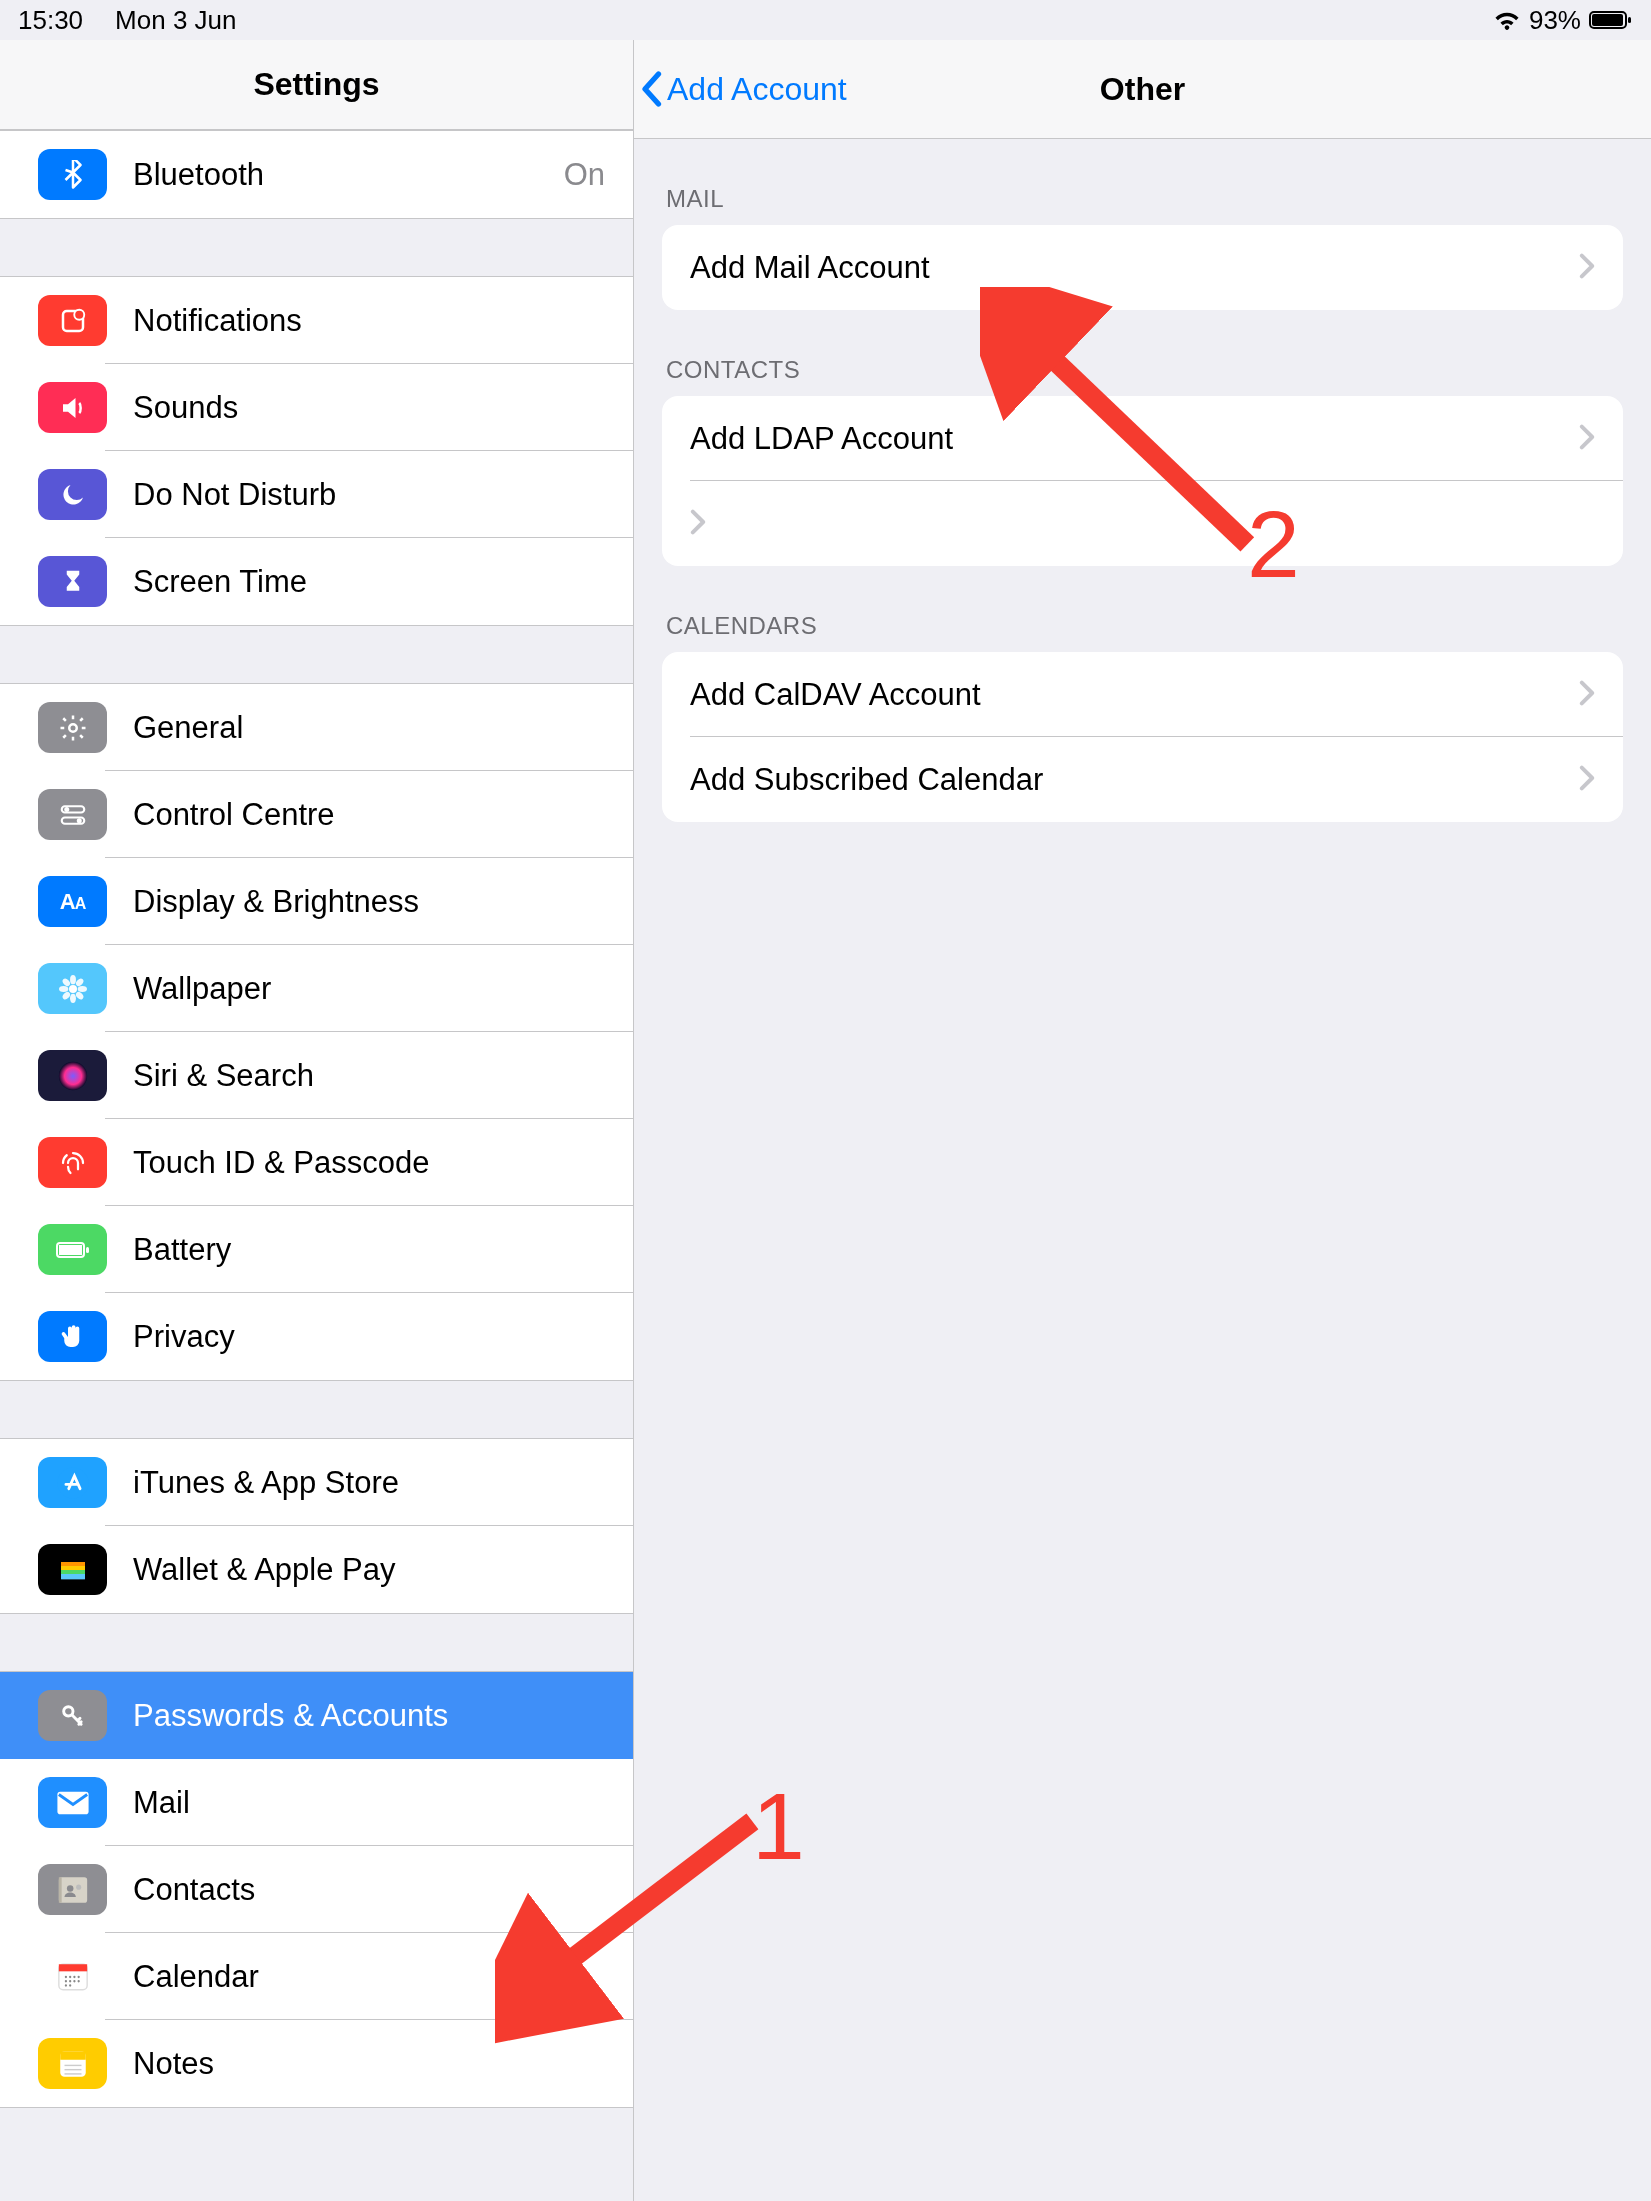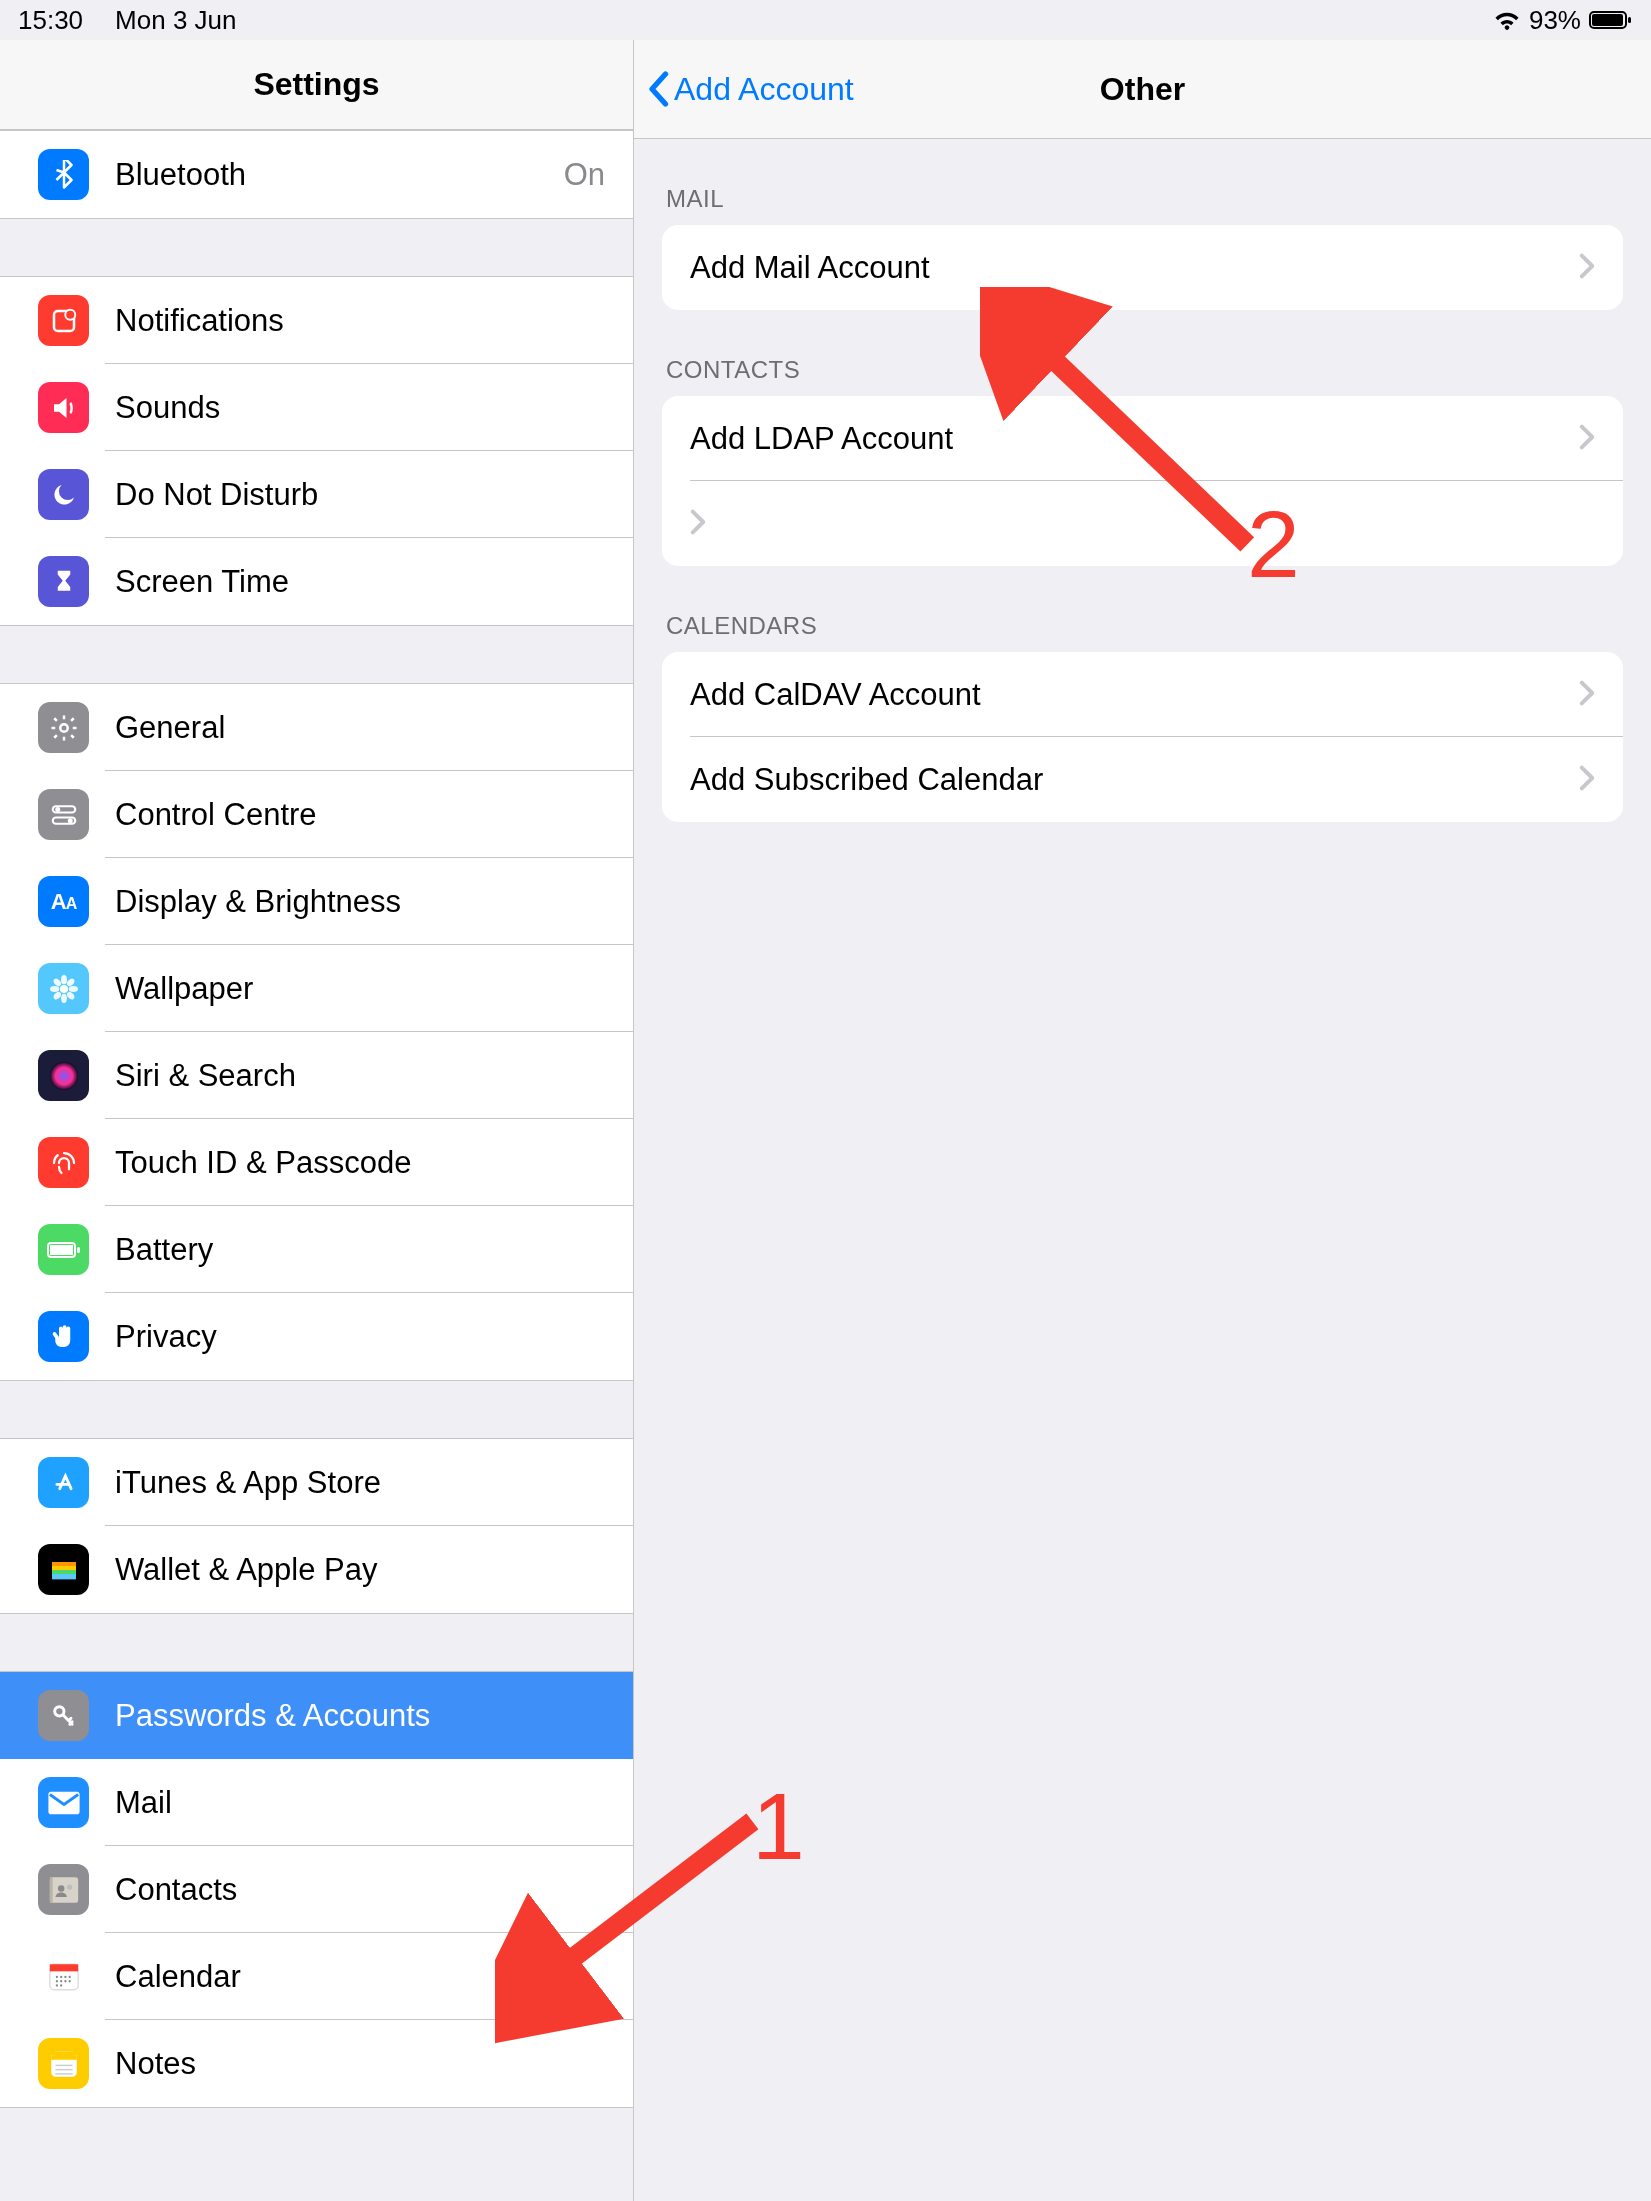--- a/index.html
+++ b/index.html
@@ -11,33 +11,33 @@
   .wifi-icon svg, .battery-icon svg { display: block; }
   
   .container { position: absolute; top: 40px; left: 0; right: 0; bottom: 0; display: flex; }
   
   .sidebar { width: 634px; border-right: 1px solid #c6c6c8; display: flex; flex-direction: column; background: #efeff4; }
   .sidebar-header { text-align: center; font-size: 32px; font-weight: 600; padding: 26px 0 26px; background: #f7f7f8; border-bottom: 1px solid #c6c6c8; }
   .sidebar-scroll { flex: 1; overflow: hidden; position: relative; }
   .section { background: #fff; border-top: 1px solid #c6c6c8; border-bottom: 1px solid #c6c6c8; }
   .section-gap { height: 57px; }
   .row { display: flex; align-items: center; min-height: 87px; padding-left: 38px; position: relative; cursor: pointer; }
-  .row .icon-box { width: 51px; height: 51px; border-radius: 12px; flex-shrink: 0; display: flex; align-items: center; justify-content: center; margin-right: 26px; }
+  .row .icon-box { width: 69px; height: 51px; border-radius: 12px; flex-shrink: 0; display: flex; align-items: center; justify-content: center; margin-right: 26px; }
   .row .label { font-size: 31px; color: #000; flex: 1; }
   .row .value { font-size: 31px; color: #8a8a8e; padding-right: 28px; }
   .row.selected { background: #3f8ff8; }
   .row.selected .label { color: #fff; }
   .row::after { content: ""; position: absolute; left: 105px; right: 0; bottom: 0; height: 1px; background: #c6c6c8; }
   .row:last-child::after { display: none; }
   .row.selected::after { display: none; }
   
   .detail { flex: 1; display: flex; flex-direction: column; background: #efeff4; }
   .detail-header { height: 99px; border-bottom: 1px solid #c6c6c8; display: flex; align-items: center; justify-content: center; position: relative; background: #f7f7f8; }
   .detail-title { font-size: 32px; font-weight: 600; }
-  .back-btn { position: absolute; left: 12px; display: flex; align-items: center; color: #007aff; font-size: 32px; cursor: pointer; }
+  .back-btn { position: absolute; left: 5px; display: flex; align-items: center; color: #007aff; font-size: 32px; cursor: pointer; }
   .back-btn svg { margin-right: 4px; }
   .detail-body { flex: 1; overflow: auto; }
   .group-header { font-size: 24px; color: #6d6d72; padding: 46px 32px 12px; letter-spacing: 0.5px; }
   .group { background: #fff; border-top: 1px solid #c6c6c8; border-bottom: 1px solid #c6c6c8; border-radius: 0; margin: 0 0; }
   .group-rounded .group { border-radius: 16px; margin: 0 28px; border: none; }
   .drow { display: flex; align-items: center; min-height: 85px; padding: 16px 28px; position: relative; cursor: pointer; }
   .drow .dlabel { font-size: 31px; flex: 1; }
   .drow::after { content: ""; position: absolute; left: 28px; right: 0; bottom: 0; height: 1px; background: #c6c6c8; }
   .drow:last-child::after { display: none; }
   .chev { color: #c7c7cc; }

